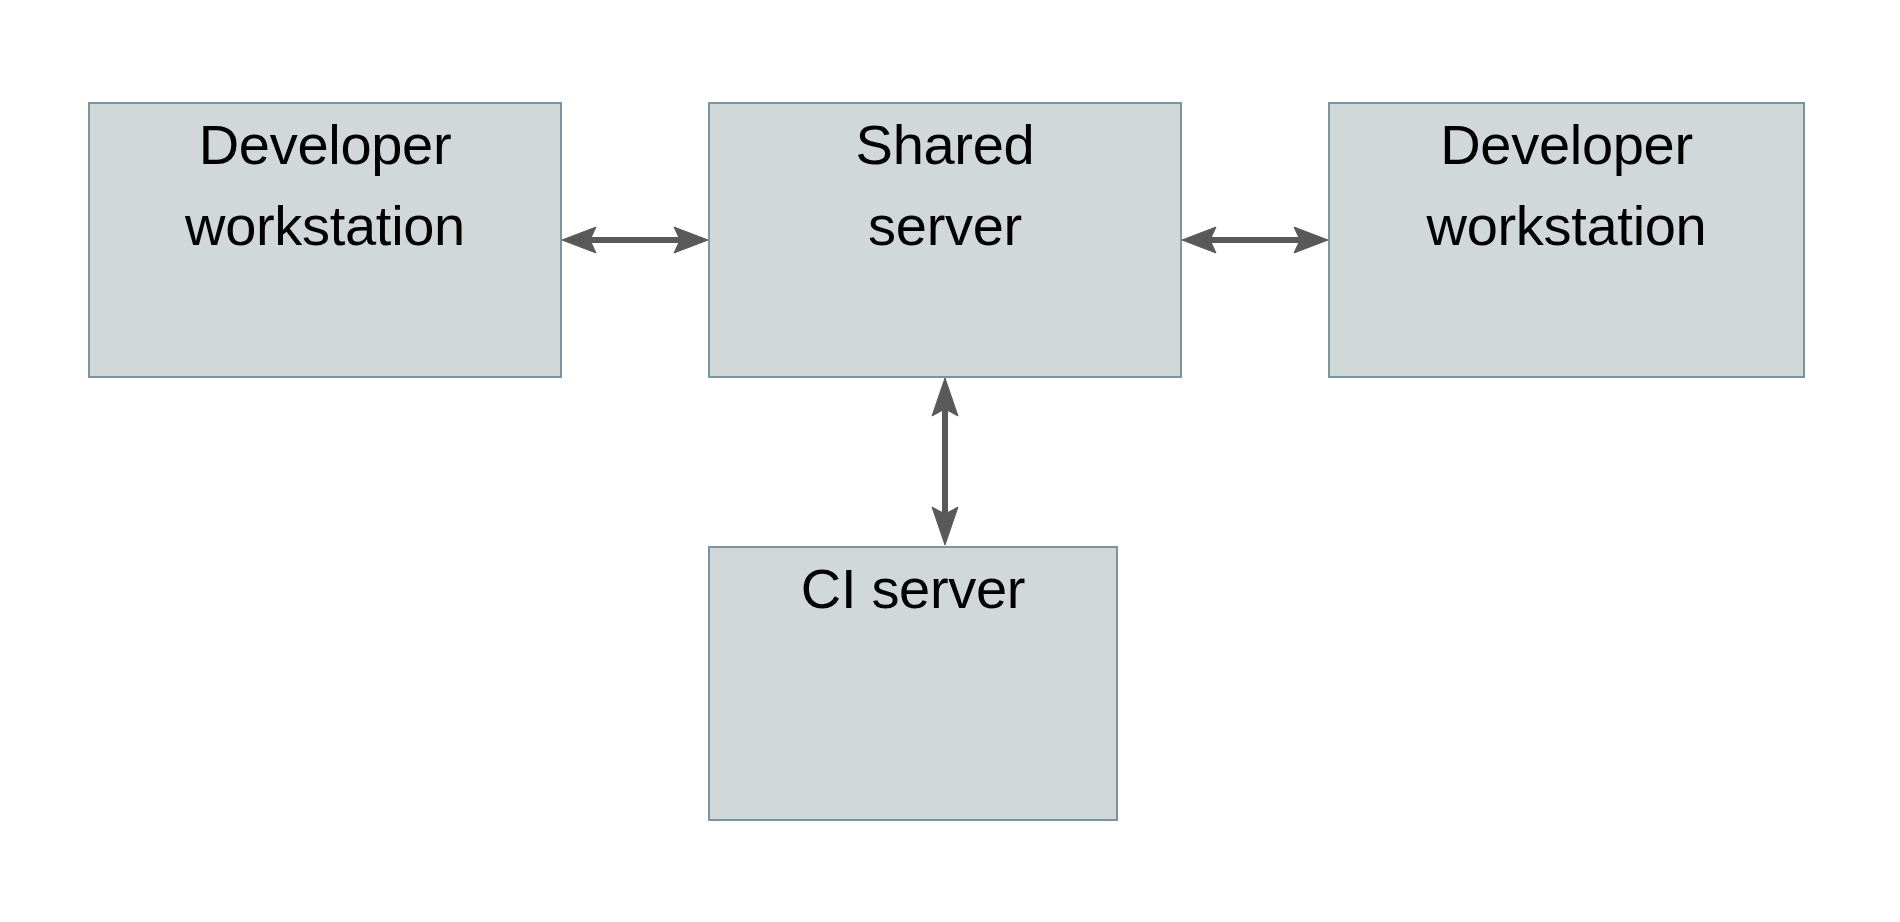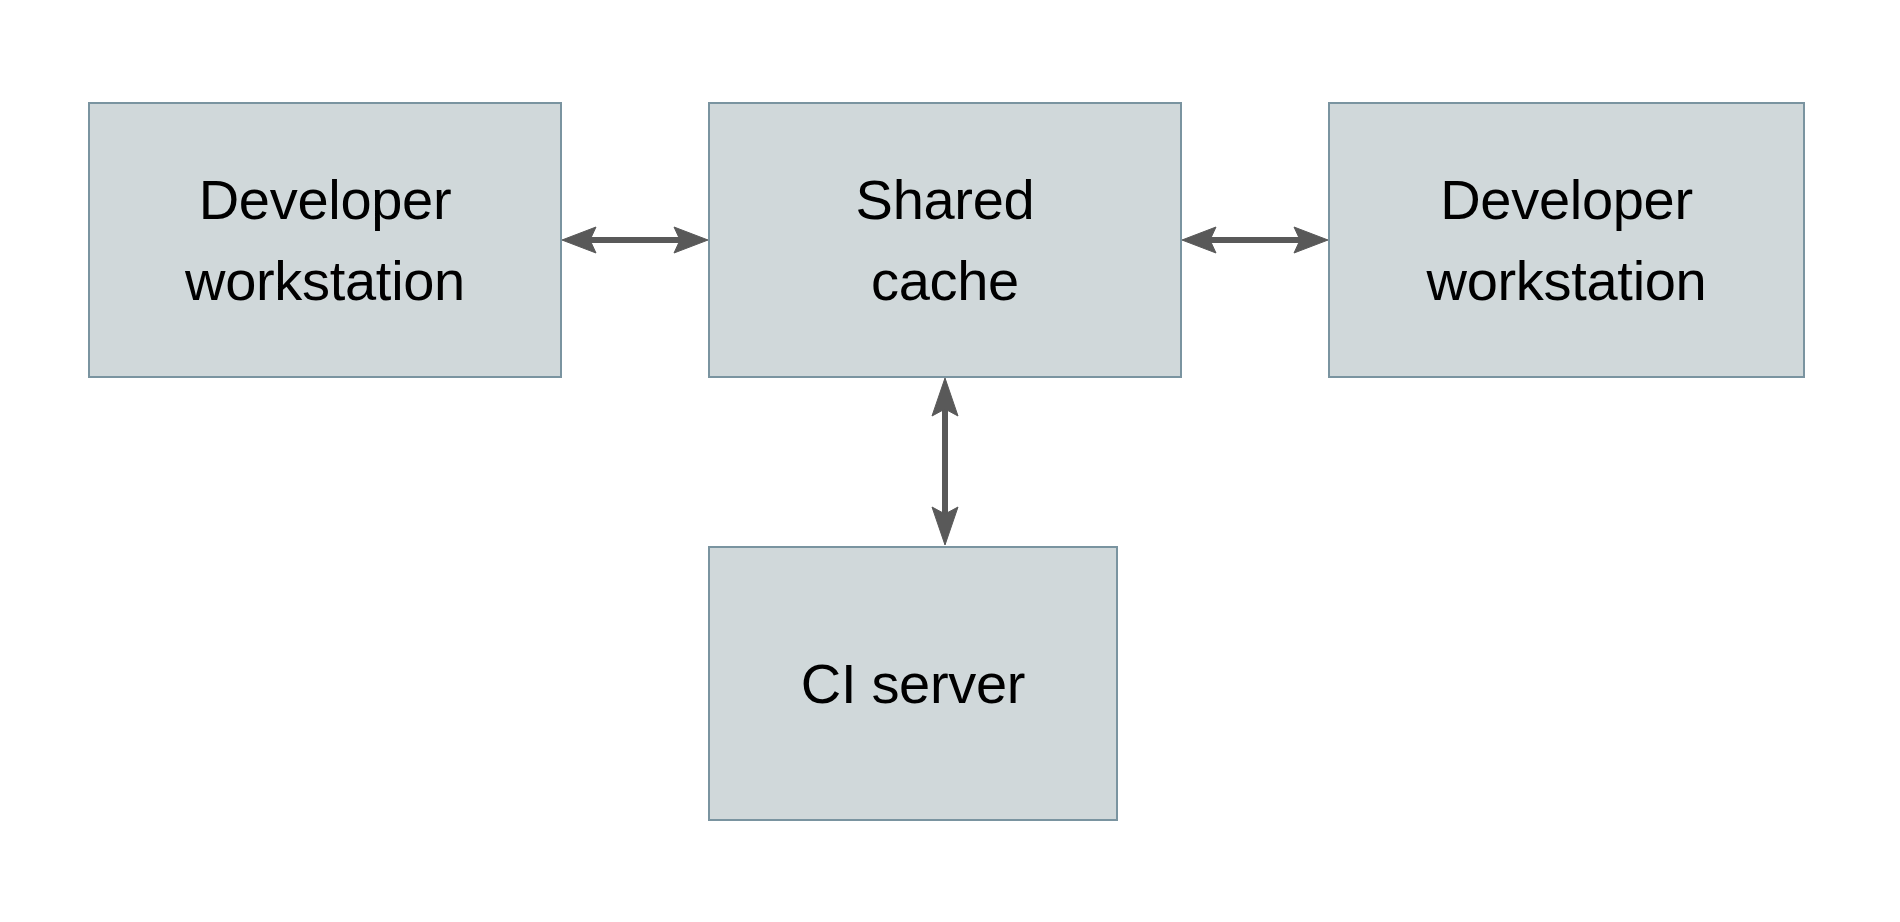--- a/index.html
+++ b/index.html
@@ -17,21 +17,20 @@
     height: 922px;
     background: #ffffff;
     overflow: hidden;
   }
   .node {
     position: absolute;
     box-sizing: border-box;
     background: #d0d8da;
     border: 2px solid #7a94a0;
     display: flex;
-    align-items: center;
     justify-content: center;
     text-align: center;
   }
   .node-label {
     font-family: "Liberation Sans", sans-serif;
     font-size: 56px;
     line-height: 1.45;
     color: #000000;
     letter-spacing: -0.3px;
     white-space: pre-line;
@@ -57,21 +56,21 @@
 
 <div id="canvas">
 
   <div class="node" id="node-dev-left">
     <div class="node-label">Developer
 workstation</div>
   </div>
 
   <div class="node" id="node-cache">
     <div class="node-label">Shared
-cache</div>
+server</div>
   </div>
 
   <div class="node" id="node-dev-right">
     <div class="node-label">Developer
 workstation</div>
   </div>
 
   <div class="node" id="node-ci">
     <div class="node-label">CI server</div>
   </div>

